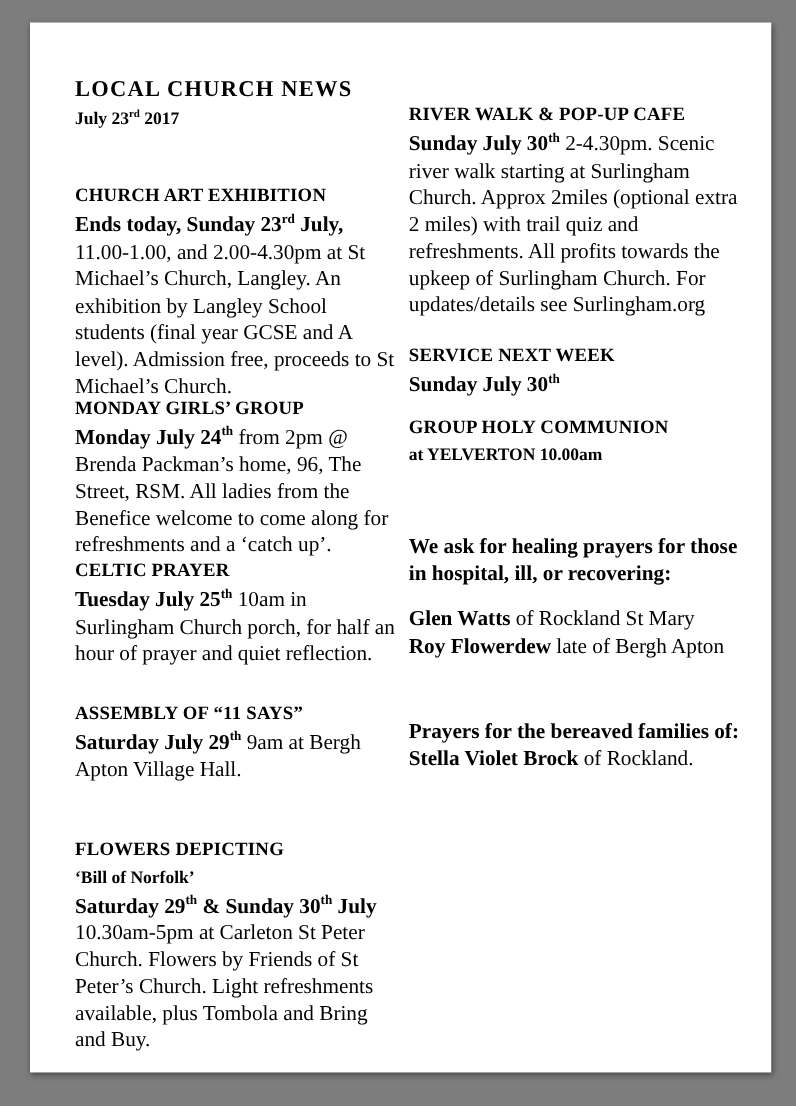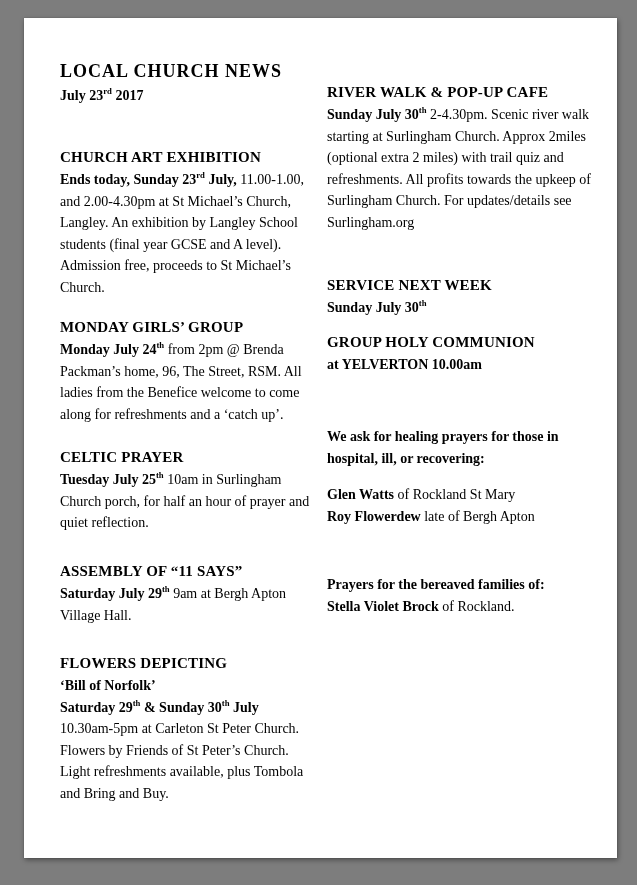--- a/index.html
+++ b/index.html
@@ -42,21 +42,21 @@
   h3 {
     margin: 0 0 2px 0;
     font-size: 15px;
     line-height: 20px;
     font-weight: bold;
     letter-spacing: 0.2px;
     white-space: nowrap;
   }
   p {
     margin: 0;
-    font-size: 14px;
+    font-size: 17px;
     line-height: 21.5px;
   }
   .b { font-weight: bold; text-align: right; }
   sup {
     font-size: 0.62em;
     line-height: 0;
     vertical-align: super;
     letter-spacing: 0;
   }
   .sub-line { font-size: 14px; line-height: 21.5px; font-weight: bold; }
@@ -88,21 +88,21 @@
     <section class="sec" style="top:429px">
       <h3>CELTIC PRAYER</h3>
       <p><span class="b">Tuesday July 25</span><sup class="b">th</sup><span> 10am in Surlingham Church porch, for half an hour of prayer and quiet reflection.</span></p>
     </section>
 
     <section class="sec" style="top:543px">
       <h3>ASSEMBLY OF “11 SAYS”</h3>
       <p><span class="b">Saturday July 29</span><sup class="b">th</sup><span> 9am at Bergh Apton Village Hall.</span></p>
     </section>
 
-    <section class="sec" style="top:635px">
+    <section class="sec" style="top:652px">
       <h3>FLOWERS DEPICTING</h3>
       <p class="sub-line"><span class="b">‘Bill of Norfolk’</span></p>
       <p><span class="b">Saturday 29</span><sup class="b">th</sup><span class="b"> &amp; Sunday 30</span><sup class="b">th</sup><span class="b"> July</span></p>
       <p><span>10.30am-5pm at Carleton St Peter Church. Flowers by Friends of St Peter’s Church. Light refreshments available, plus Tombola and Bring and Buy.</span></p>
     </section>
 
   </div>
 
   <div class="col col-right">
 

